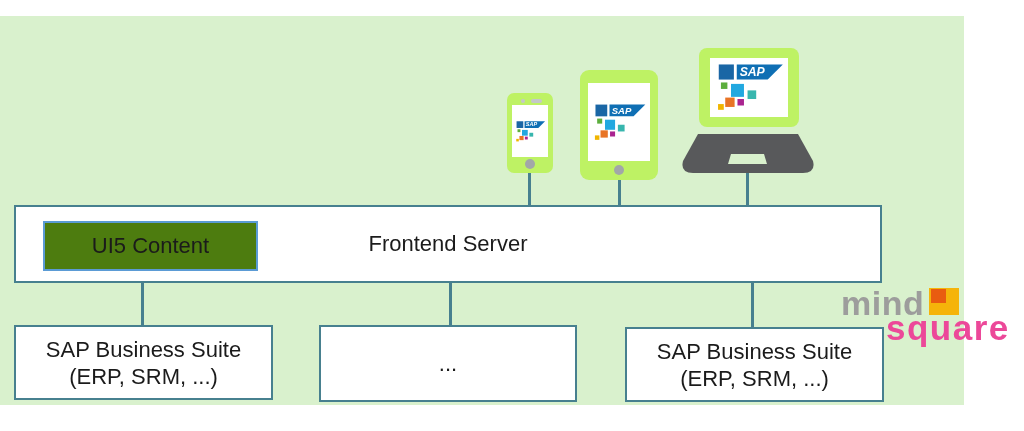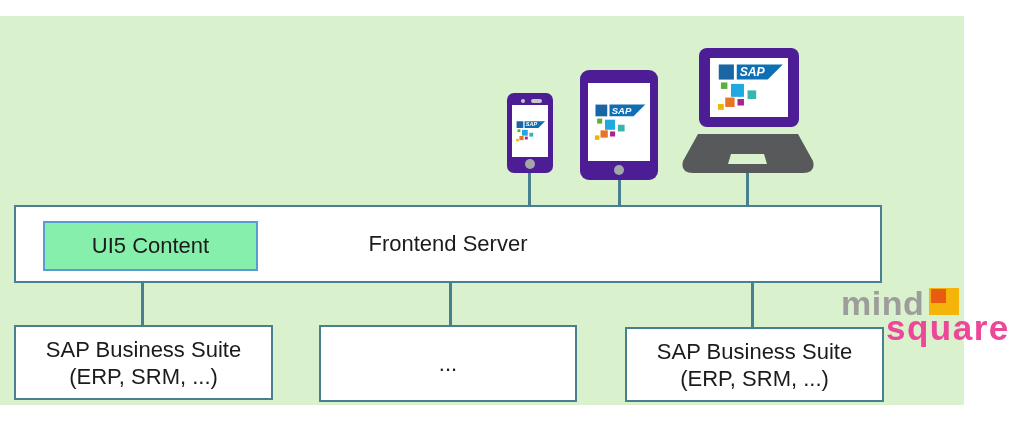--- a/index.html
+++ b/index.html
@@ -10,41 +10,41 @@
   
   .line{position:absolute;width:3px;background:#47808f;}
   .line-phone{left:528px;top:171px;height:36px;}
   .line-tablet{left:618px;top:178px;height:29px;}
   .line-laptop{left:746px;top:171px;height:36px;}
   .line-left{left:141px;top:281px;height:45px;}
   .line-mid{left:449px;top:281px;height:45px;}
   .line-right{left:751px;top:281px;height:47px;}
 
   
-  .device{position:absolute;background:#4c1d95;}
+  .device{position:absolute;background:#bef264;}
   .phone{left:507px;top:93px;width:46px;height:80px;border-radius:7px;}
   .phone .cam{position:absolute;left:14px;top:6px;width:4px;height:4px;border-radius:50%;background:#c4c8c8;}
   .phone .speaker{position:absolute;left:24px;top:6px;width:11px;height:4px;border-radius:2px;background:#c4c8c8;}
   .phone .screen{position:absolute;left:5px;top:12px;width:36px;height:52px;background:#ffffff;display:flex;align-items:center;justify-content:center;}
   .phone .home{position:absolute;left:18px;top:66px;width:10px;height:10px;border-radius:50%;background:#a2a7a8;}
 
   .tablet{left:580px;top:70px;width:78px;height:110px;border-radius:9px;}
   .tablet .screen{position:absolute;left:8px;top:13px;width:62px;height:78px;background:#ffffff;display:flex;align-items:center;justify-content:center;}
   .tablet .home{position:absolute;left:34px;top:95px;width:10px;height:10px;border-radius:50%;background:#a2a7a8;}
 
   .laptop-screen{left:699px;top:48px;width:100px;height:79px;border-radius:8px;}
   .laptop-screen .screen{position:absolute;left:11px;top:10px;width:78px;height:59px;background:#ffffff;display:flex;align-items:center;justify-content:center;}
   .laptop-base{position:absolute;left:678px;top:132px;width:140px;height:42px;}
 
   .sap-art{display:block;}
 
   
   .frontend-box{position:absolute;left:14px;top:205px;width:864px;height:74px;background:#ffffff;border:2px solid #47808f;}
   .frontend-title{position:absolute;left:0;top:0;width:100%;height:100%;display:flex;align-items:center;justify-content:center;font-size:22px;color:#1b1b1b;}
-  .inner-box{position:absolute;top:14px;width:211px;height:46px;background:#86efac;border:2px solid #5b9bd5;display:flex;align-items:center;justify-content:center;font-size:22px;color:#1b1b1b;}
+  .inner-box{position:absolute;top:14px;width:211px;height:46px;background:#4d7c0f;border:2px solid #5b9bd5;display:flex;align-items:center;justify-content:center;font-size:22px;color:#1b1b1b;}
   .ui5-box{left:27px;}
   .odata-box{left:622px;}
 
   
   .backend-box{position:absolute;background:#ffffff;border:2px solid #47808f;display:flex;flex-direction:column;align-items:center;justify-content:center;font-size:22px;line-height:27px;color:#1b1b1b;text-align:center;}
   .backend-left{left:14px;top:325px;width:255px;height:71px;}
   .backend-mid{left:319px;top:325px;width:254px;height:73px;}
   .backend-right{left:625px;top:327px;width:255px;height:71px;}
 
   

